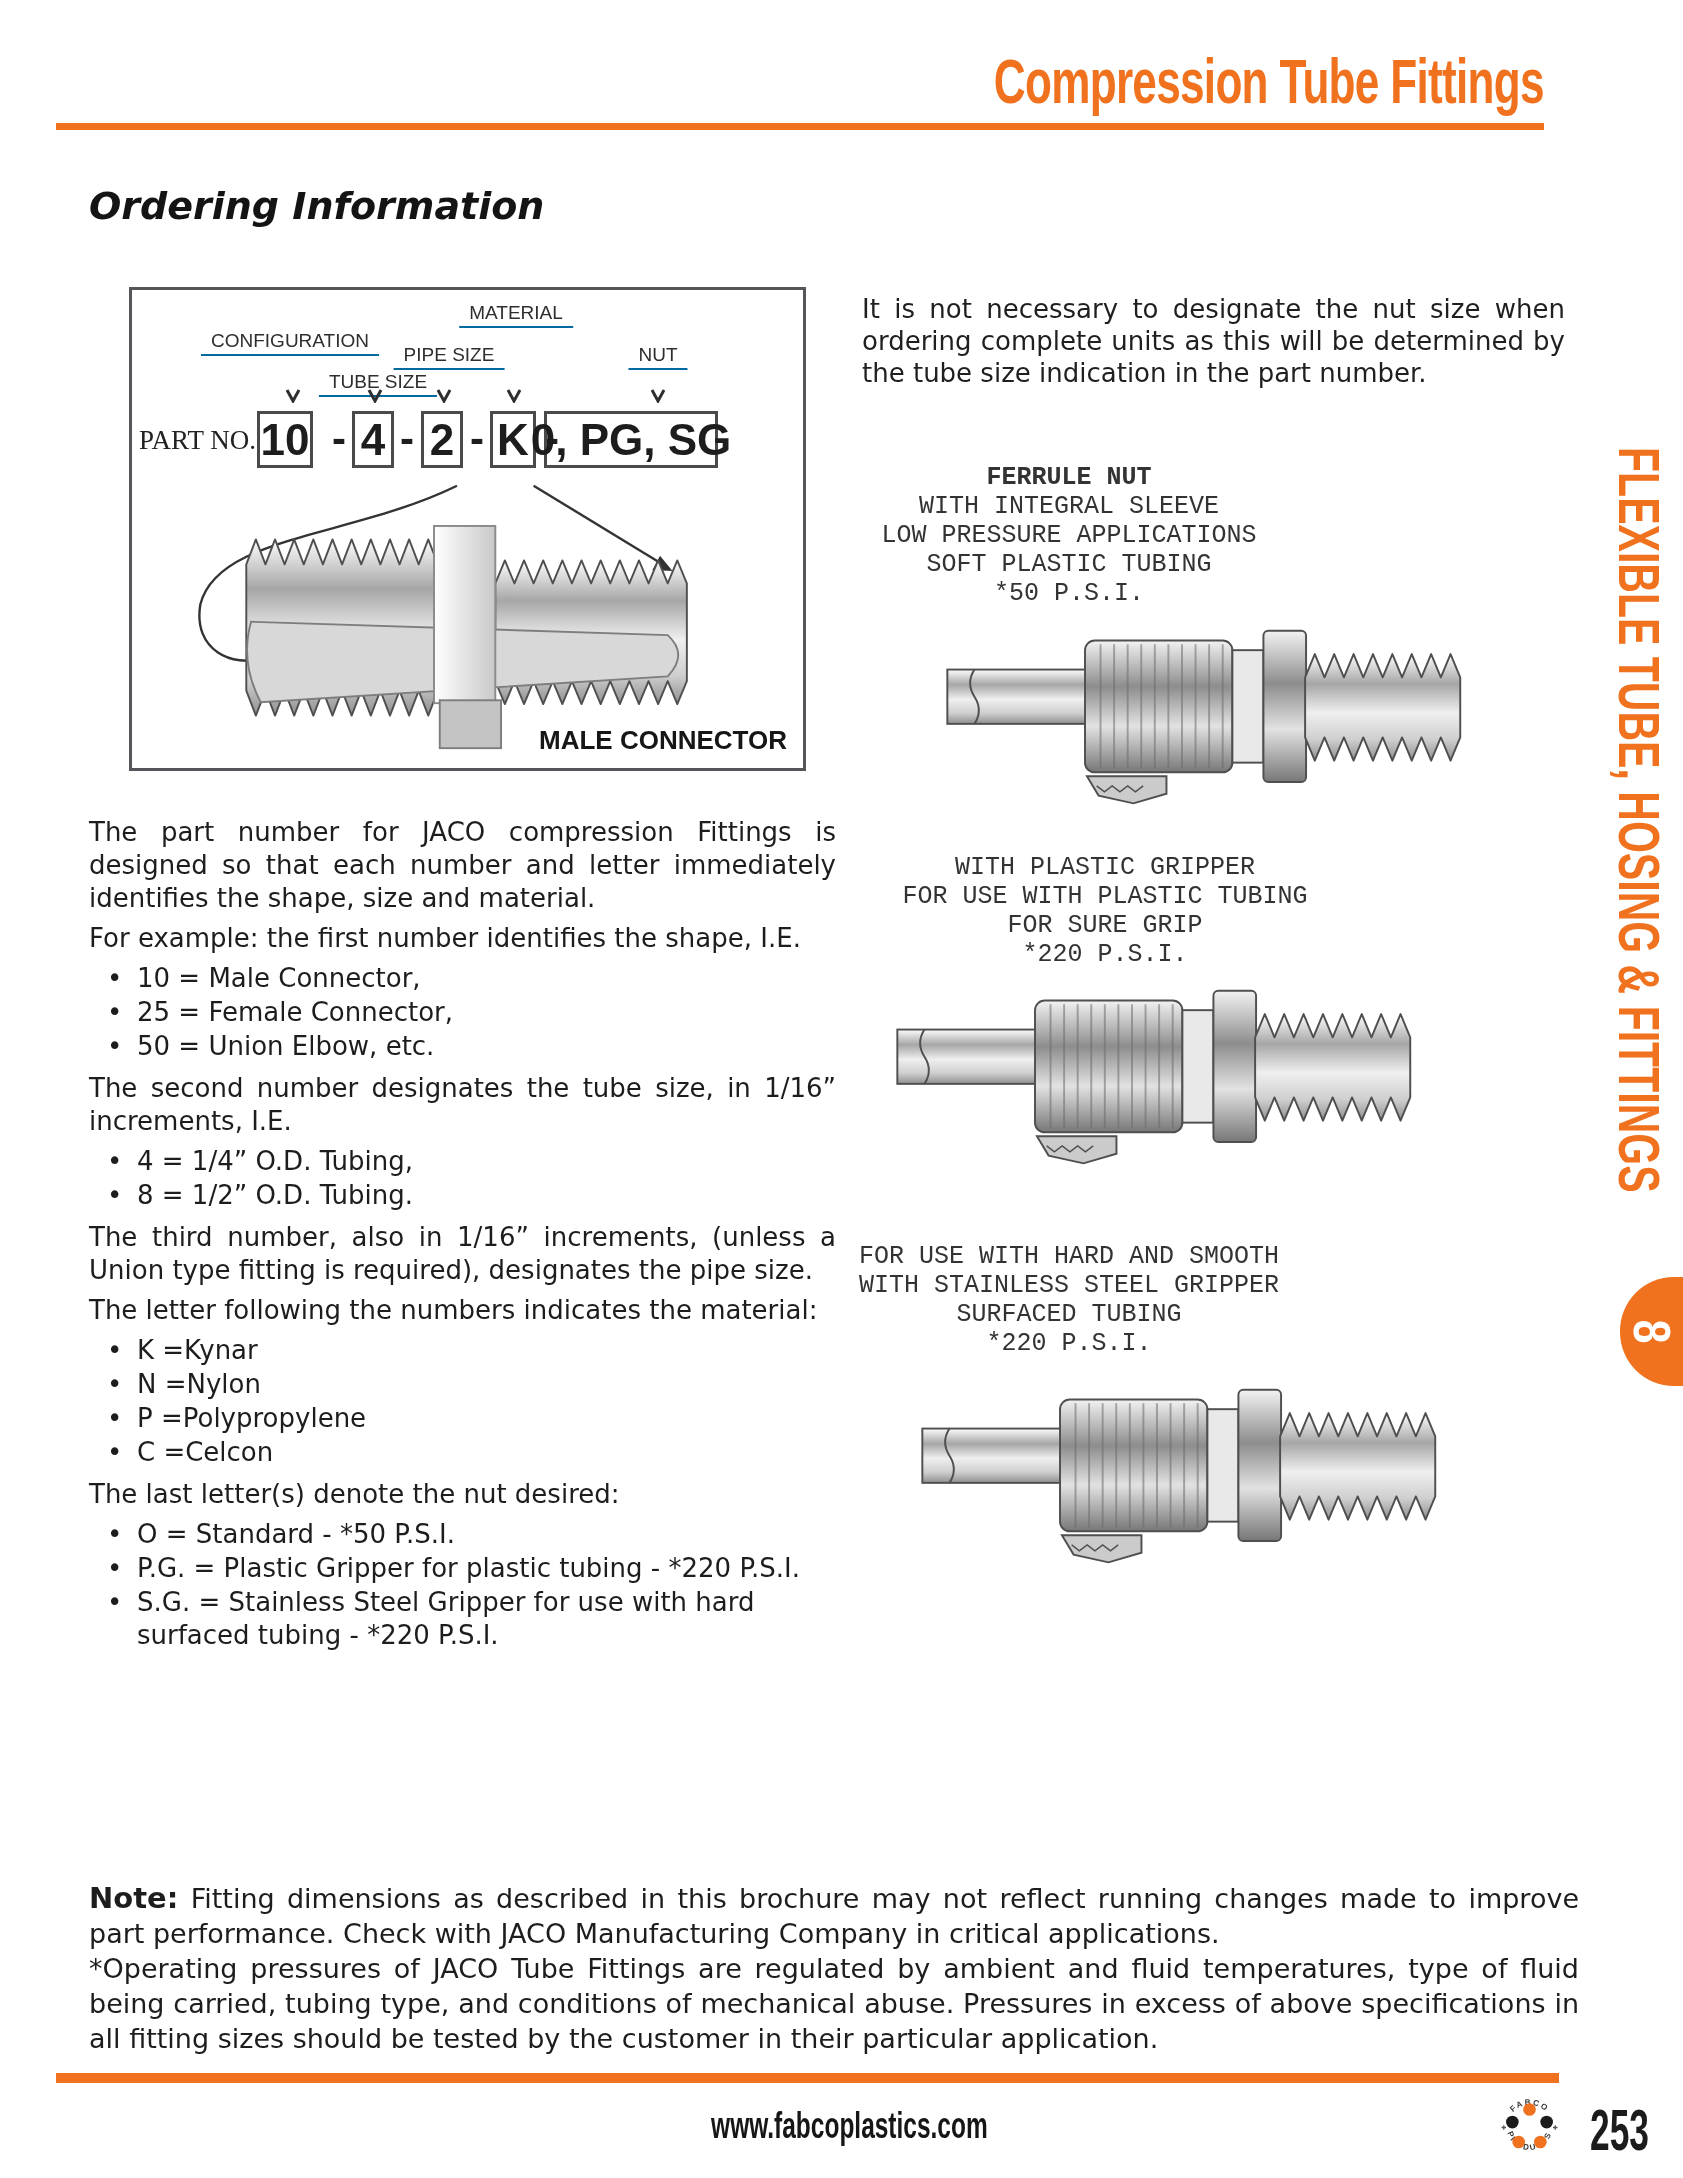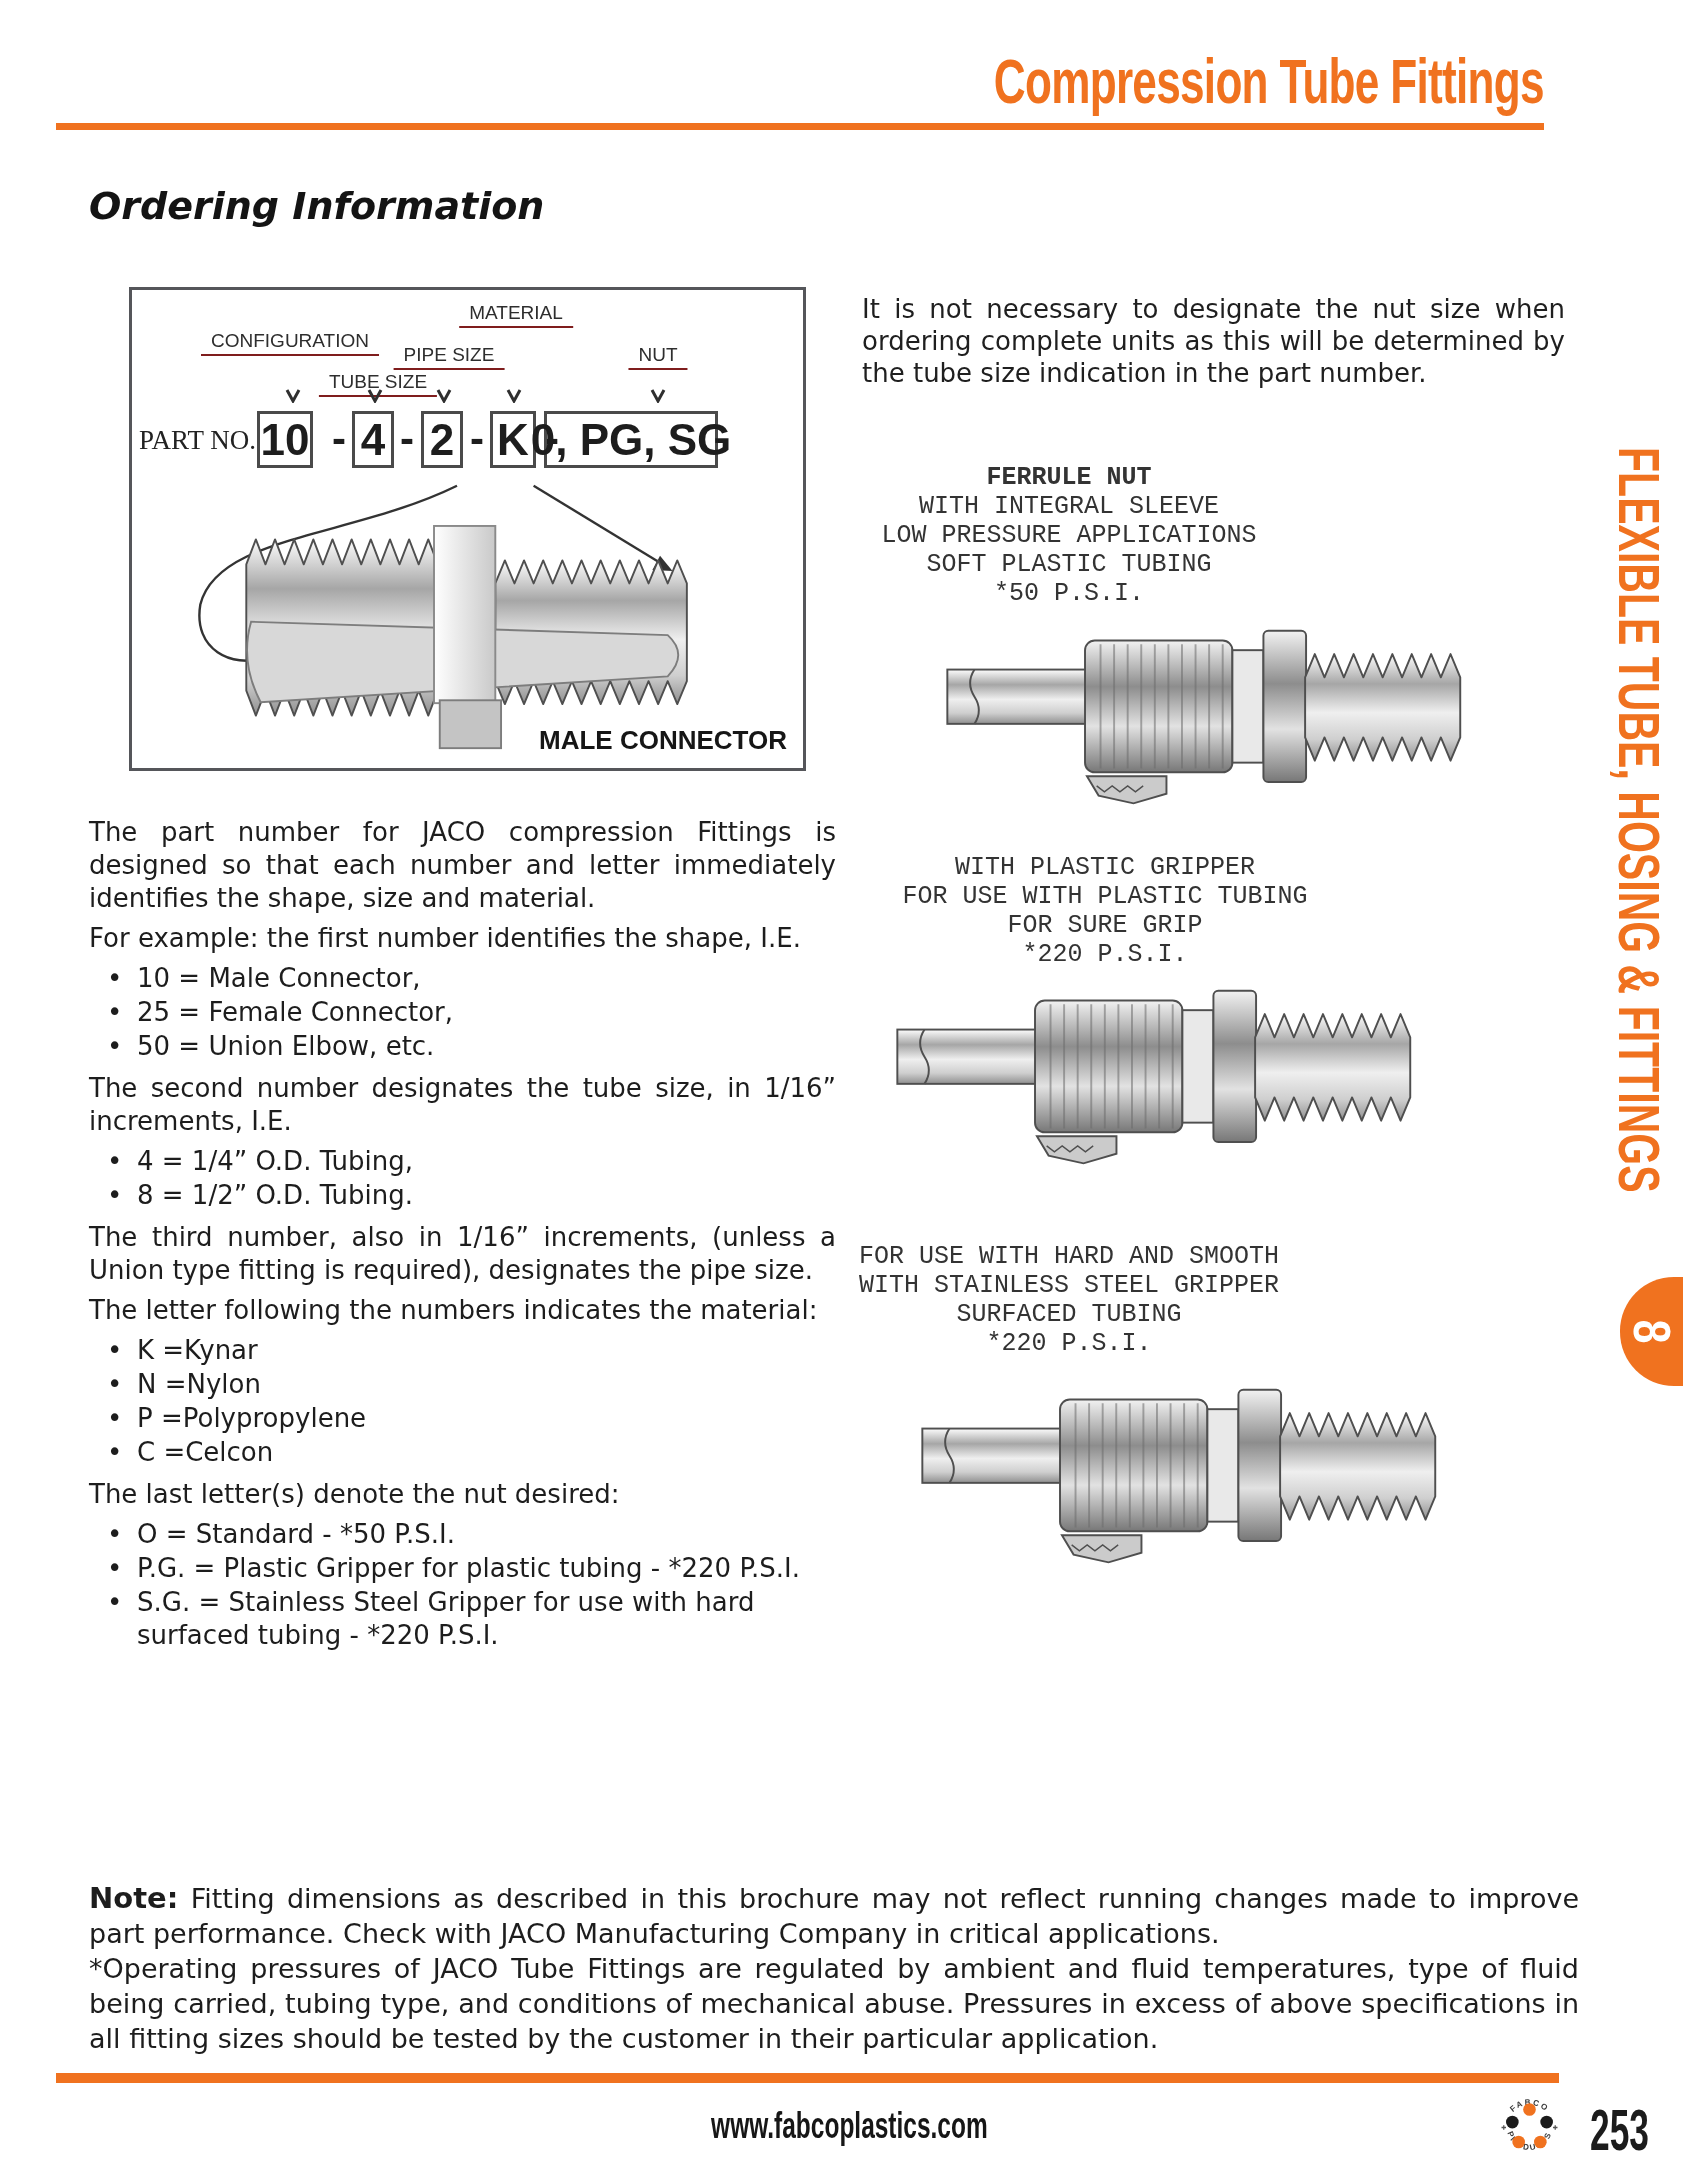--- a/index.html
+++ b/index.html
@@ -11,21 +11,21 @@
     font-family:"Liberation Sans",sans-serif;font-weight:700;font-size:63px;line-height:1;
     color:#F0721F;white-space:nowrap;transform:scaleX(.70);transform-origin:100% 50%;letter-spacing:-1px;}
   .top-rule{position:absolute;left:56px;top:123px;width:1488px;height:7px;background:#F0721F;}
   .section-heading{position:absolute;left:89px;top:184px;margin:0;
     font-family:"DejaVu Sans",sans-serif;font-style:italic;font-weight:700;font-size:38px;color:#141414;}
 
   
   .obox{position:absolute;left:129px;top:287px;width:671px;height:478px;border:3px solid #55565a;background:#fff;}
   .dlabel{position:absolute;transform:translateX(-50%);white-space:nowrap;
     font-family:"Liberation Sans",sans-serif;font-size:19px;color:#2e2e2e;
-    border-bottom:2px solid #7f1d1d;padding:0 10px 2px;}
+    border-bottom:2px solid #0369a1;padding:0 10px 2px;}
   .darrow{position:absolute;transform:translateX(-50%);}
   .part-label{position:absolute;left:7px;top:135px;font-family:Liberation Serif, serif;
     font-size:27px;color:#222;}
   .pbox{position:absolute;top:121px;height:57px;border:3px solid #4a4a4a;box-sizing:border-box;
     display:flex;align-items:center;justify-content:center;
     font-family:"Liberation Sans",sans-serif;font-weight:700;font-size:44px;color:#1d1d1d;white-space:nowrap;}
   .phyph{position:absolute;top:125px;width:26px;text-align:center;
     font-family:"Liberation Sans",sans-serif;font-weight:700;font-size:42px;color:#1d1d1d;}
   .connector-art{position:absolute;left:18px;top:190px;}
   .male-caption{position:absolute;right:16px;bottom:12px;

